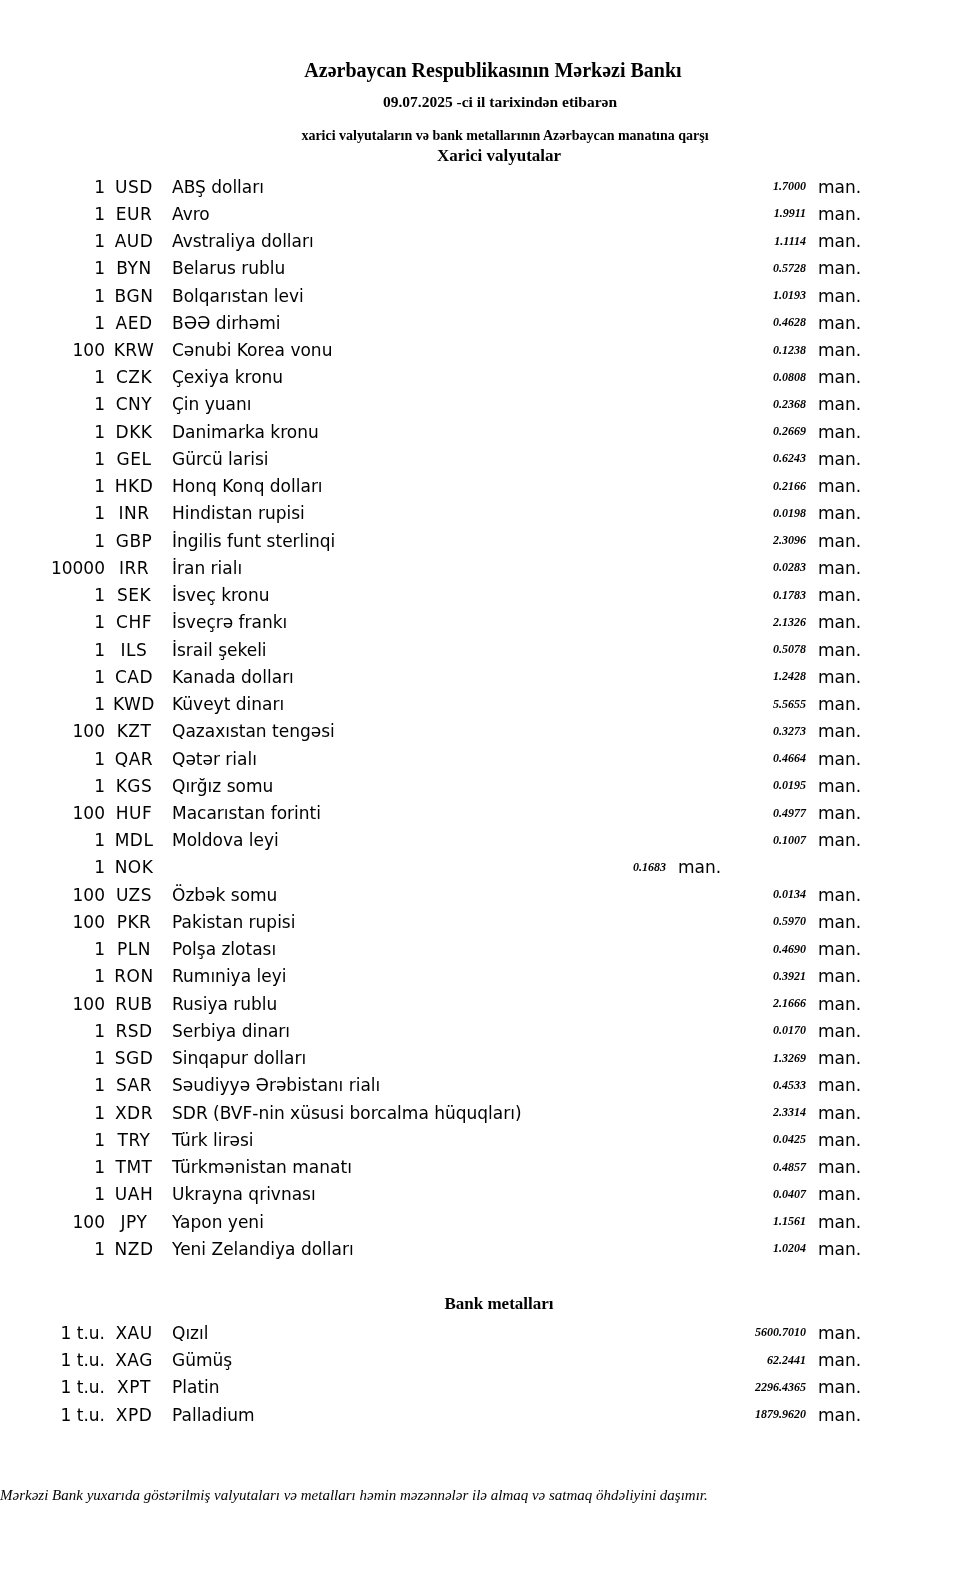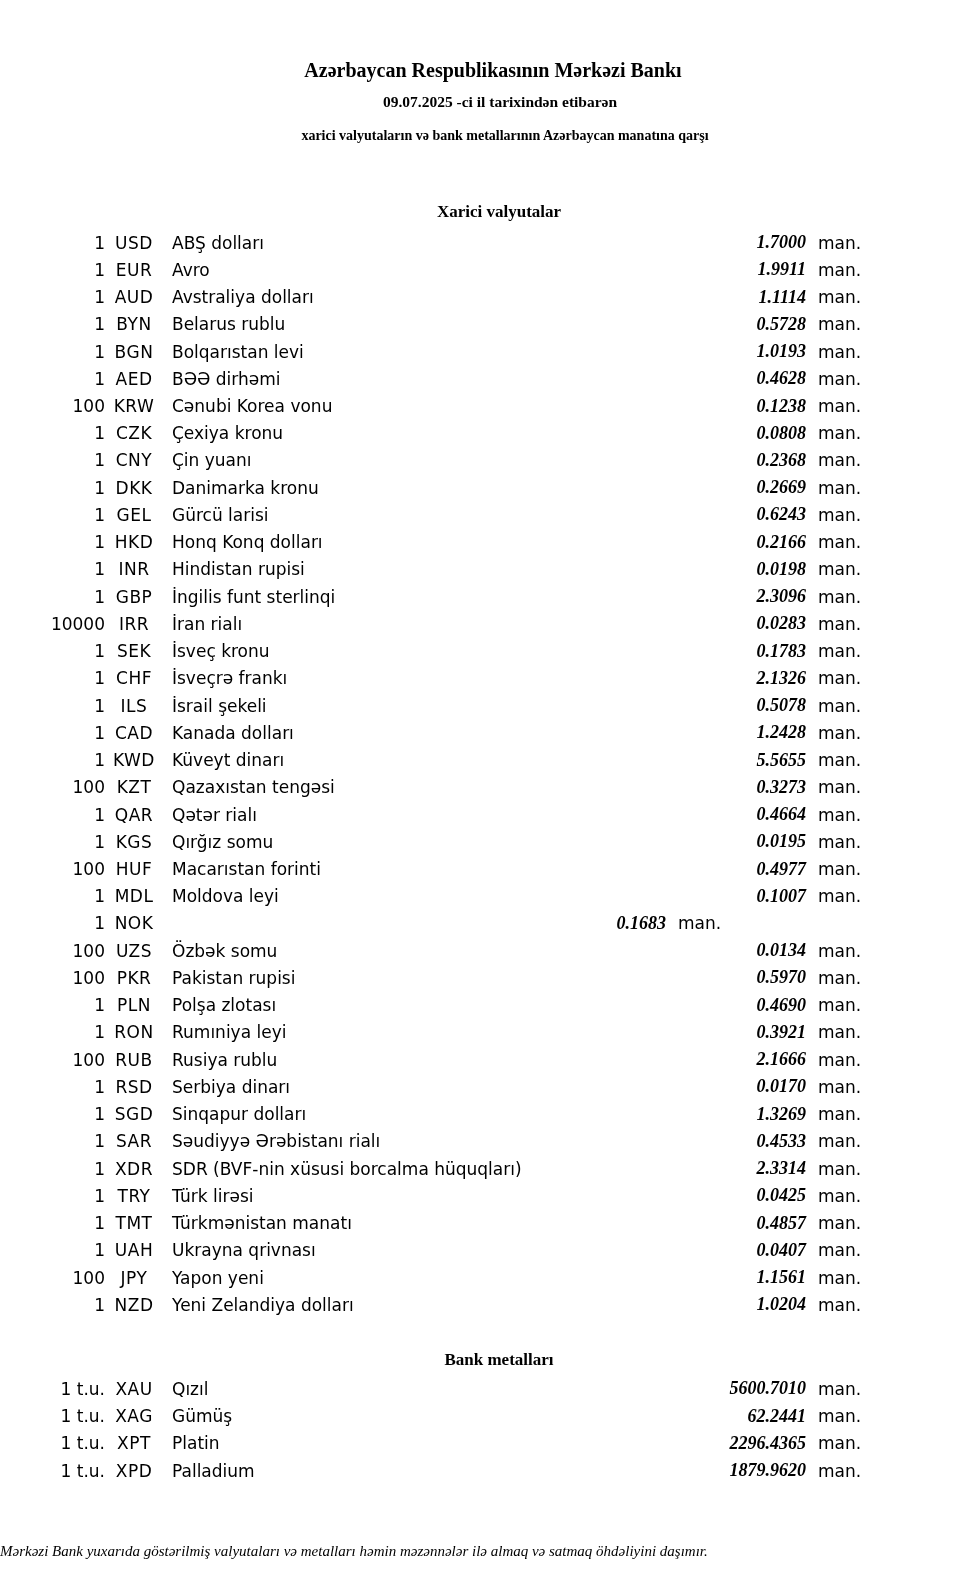--- a/index.html
+++ b/index.html
@@ -39,41 +39,41 @@
     line-height: 20px;
   }
   .section-heading {
     text-align: center;
     padding-left: 42px;
     font-family: "Liberation Serif", serif;
     font-weight: bold;
     font-size: 17px;
     line-height: 20px;
   }
-  #fx-heading { margin-top: 56px; }
+  #fx-heading { }
   #metals-heading { margin-top: 32px; }
   .rates-table { margin-top: 7px; }
   #metals-table { margin-top: 5px; }
   .row {
     display: grid;
     grid-template-columns: 105px 58px 1fr 140px 58px;
     align-items: center;
     height: 27.24px;
     padding-right: 80px;
   }
   .qty  { text-align: right;  font-size: 17px; white-space: nowrap; }
   .code { text-align: center; font-size: 17px; letter-spacing: 0.5px; white-space: nowrap; }
   .name { padding-left: 9px;  font-size: 17px; white-space: nowrap; }
   .rate {
     text-align: right;
     padding-right: 12px;
     font-family: "Liberation Serif", serif;
     font-style: italic;
     font-weight: bold;
-    font-size: 18px;
+    font-size: 12px;
     white-space: nowrap;
   }
   .unit { font-size: 17px; white-space: nowrap; }
   .footer-note {
     margin-top: 57px;
     margin-right: 40px;
     font-family: "Liberation Serif", serif;
     font-style: italic;
     font-size: 15px;
     line-height: 20px;

